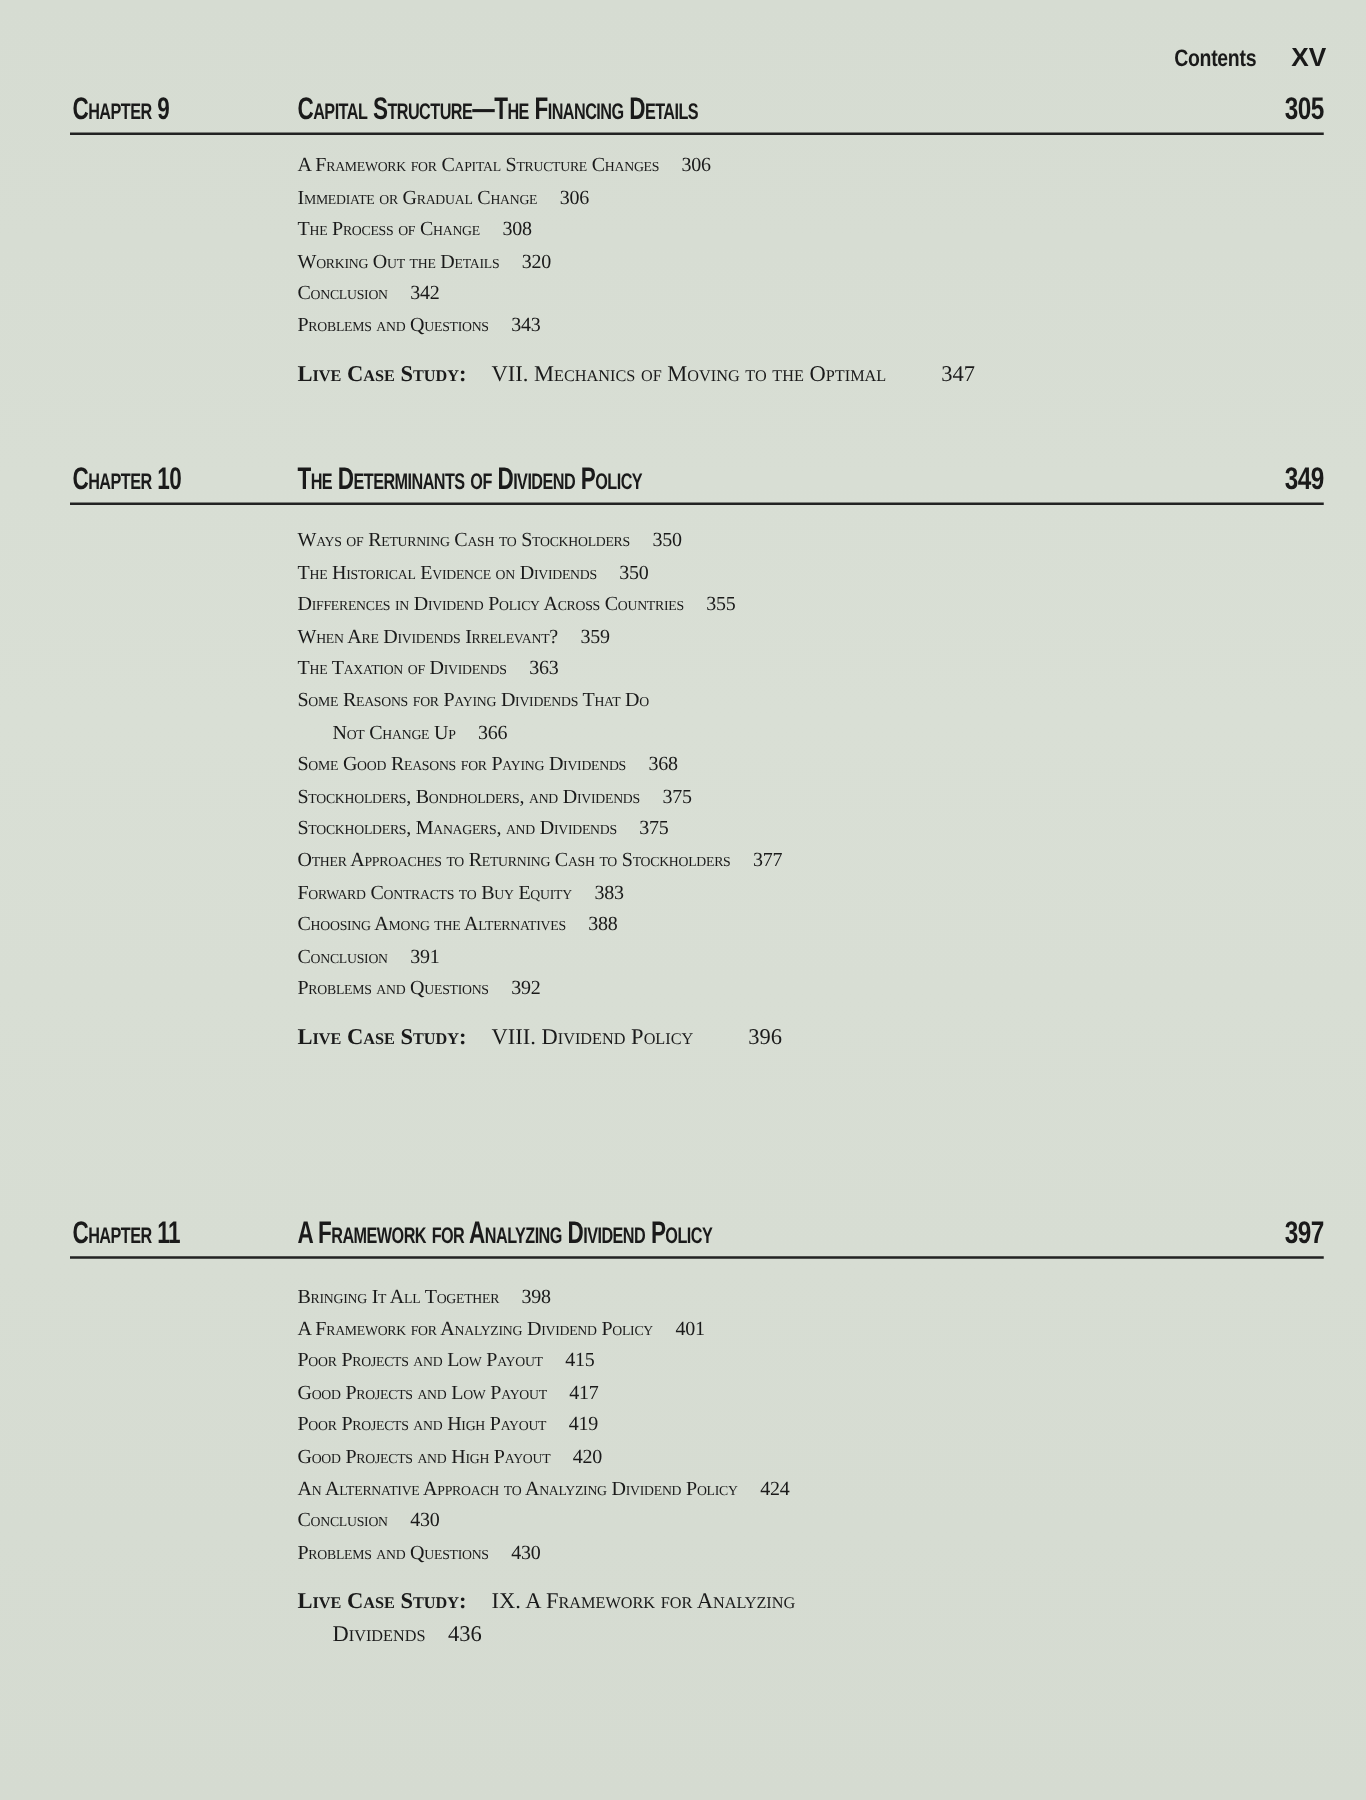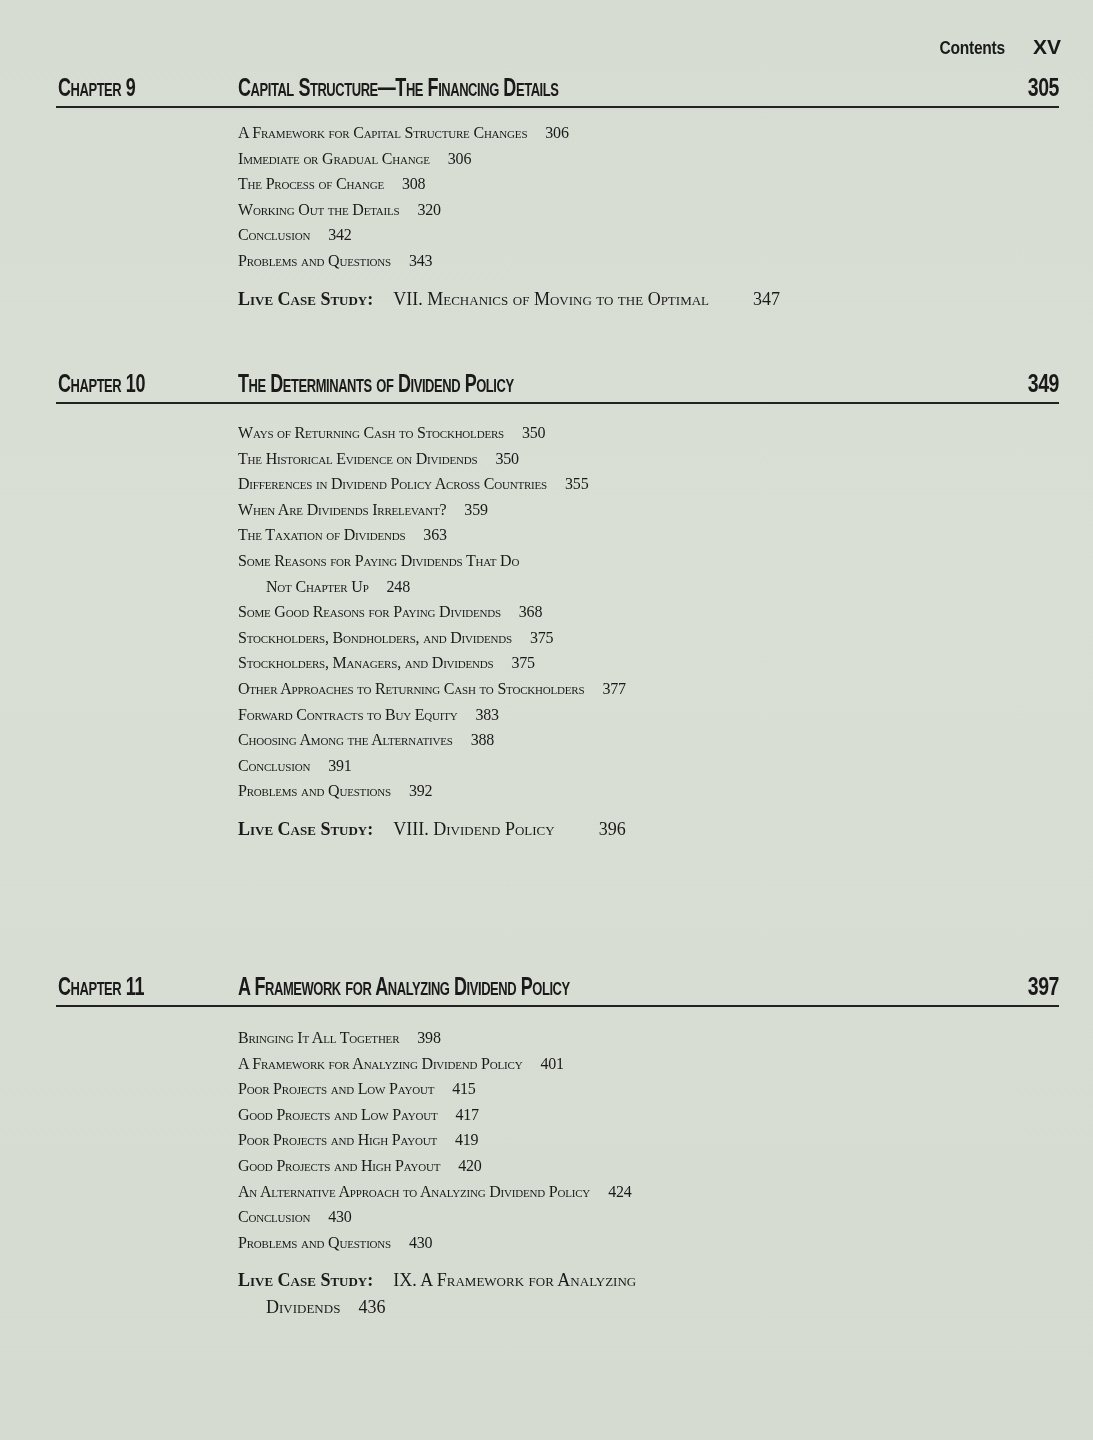--- a/index.html
+++ b/index.html
@@ -162,21 +162,21 @@
       <span class="chapter-title">The Determinants of Dividend Policy</span>
       <span class="chapter-page">349</span>
     </div>
     <div class="entries" style="margin-top:16px;">
       <div class="entry"><span>Ways of Returning Cash to Stockholders</span><span class="pg">350</span></div>
       <div class="entry"><span>The Historical Evidence on Dividends</span><span class="pg">350</span></div>
       <div class="entry"><span>Differences in Dividend Policy Across Countries</span><span class="pg">355</span></div>
       <div class="entry"><span>When Are Dividends Irrelevant?</span><span class="pg">359</span></div>
       <div class="entry"><span>The Taxation of Dividends</span><span class="pg">363</span></div>
       <div class="entry"><span>Some Reasons for Paying Dividends That Do</span></div>
-      <div class="entry cont"><span>Not Chapter Up</span><span class="pg">248</span></div>
+      <div class="entry cont"><span>Not Change Up</span><span class="pg">366</span></div>
       <div class="entry"><span>Some Good Reasons for Paying Dividends</span><span class="pg">368</span></div>
       <div class="entry"><span>Stockholders, Bondholders, and Dividends</span><span class="pg">375</span></div>
       <div class="entry"><span>Stockholders, Managers, and Dividends</span><span class="pg">375</span></div>
       <div class="entry"><span>Other Approaches to Returning Cash to Stockholders</span><span class="pg">377</span></div>
       <div class="entry"><span>Forward Contracts to Buy Equity</span><span class="pg">383</span></div>
       <div class="entry"><span>Choosing Among the Alternatives</span><span class="pg">388</span></div>
       <div class="entry"><span>Conclusion</span><span class="pg">391</span></div>
       <div class="entry"><span>Problems and Questions</span><span class="pg">392</span></div>
       <div class="case">
         <span class="case-label">Live Case Study:</span><span class="case-title">VIII. Dividend Policy</span><span class="pg">396</span>

